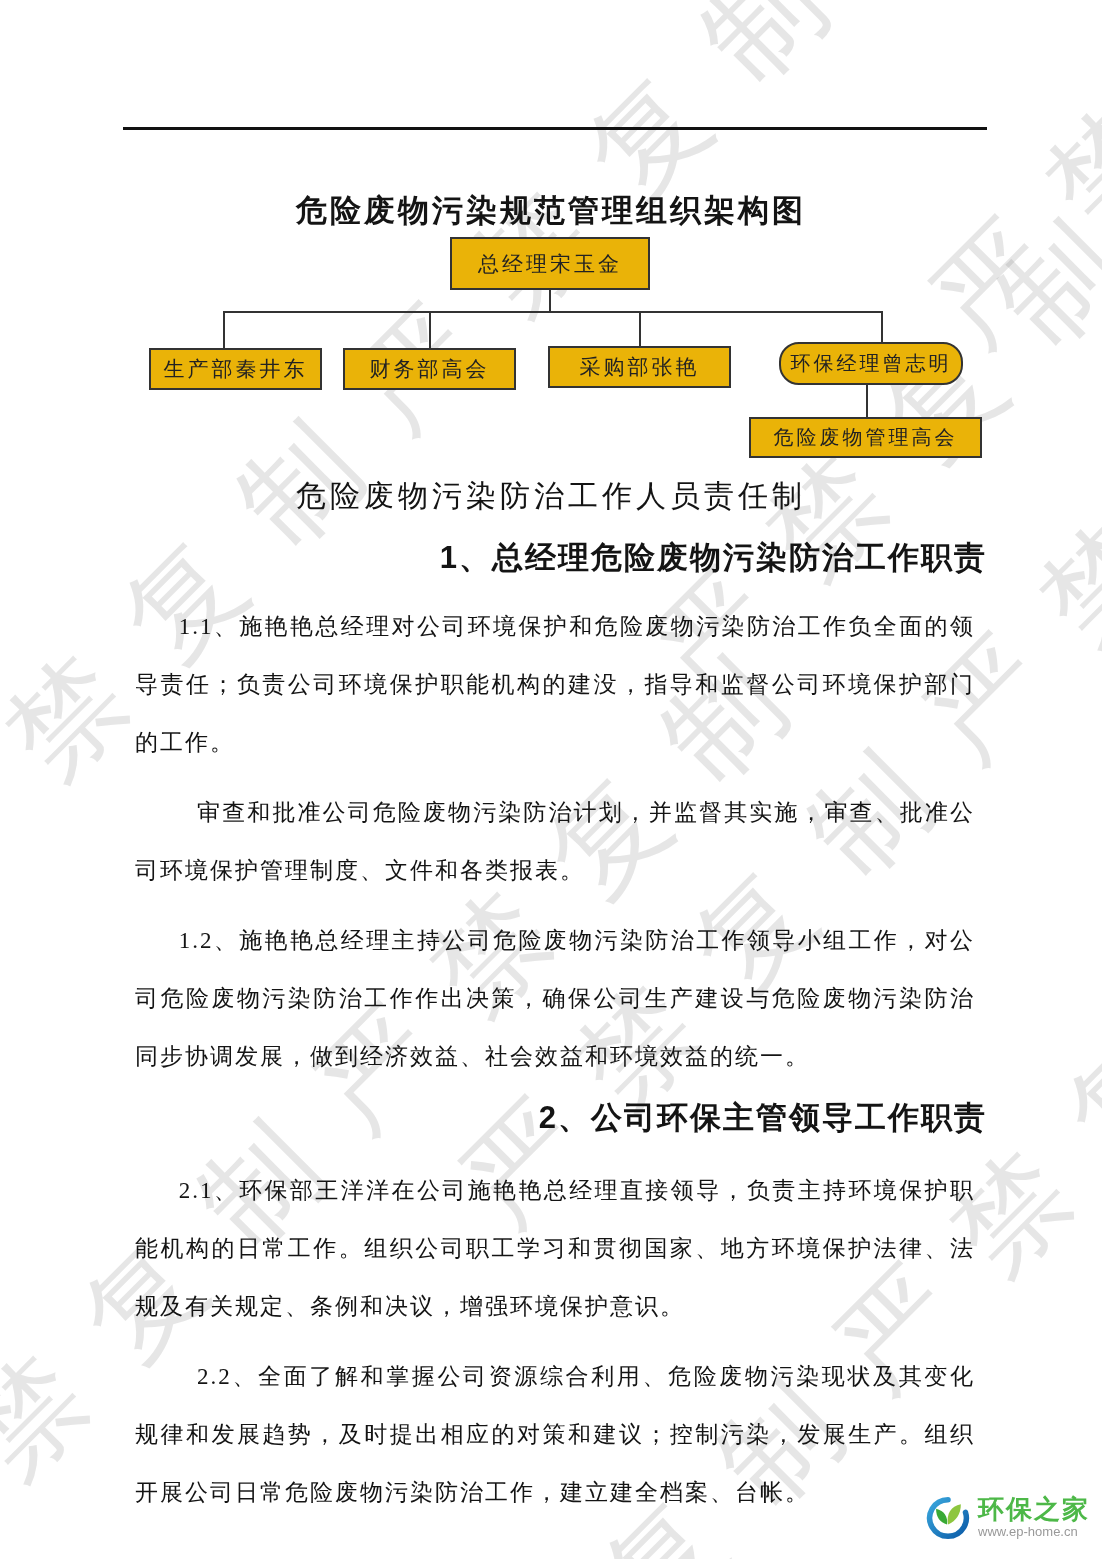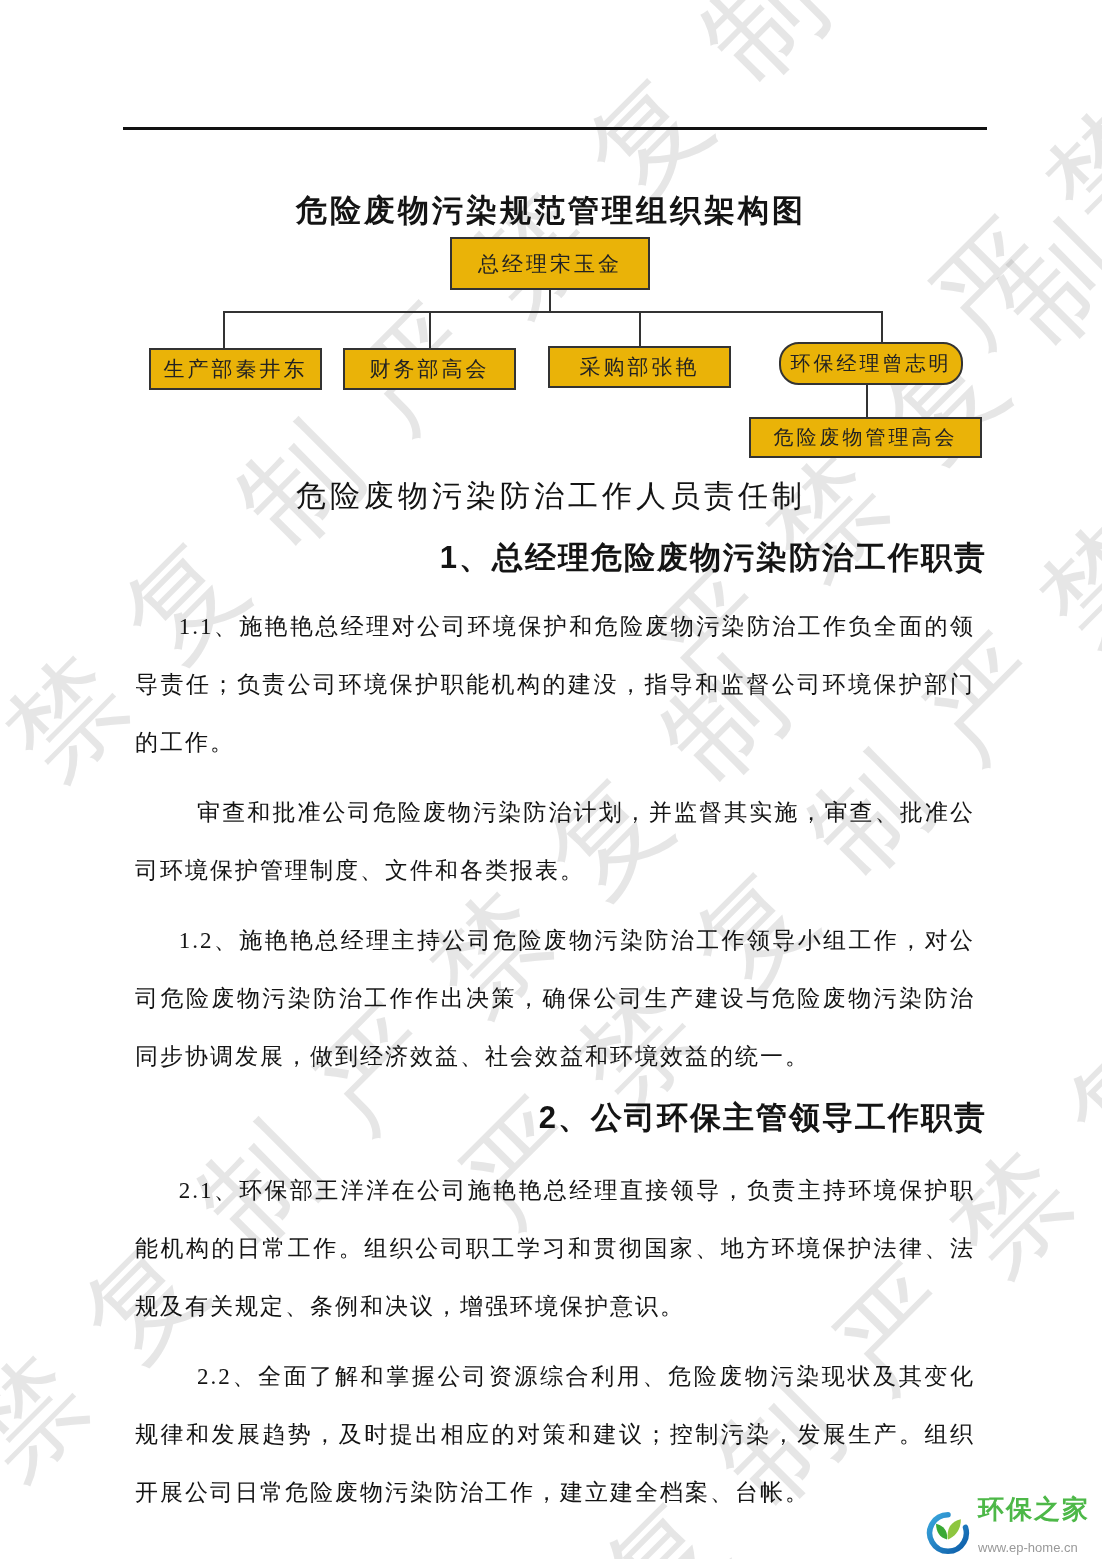--- a/index.html
+++ b/index.html
@@ -69,29 +69,29 @@
     font-size:31px;font-weight:700;line-height:40px;margin:0 0 20px 0;
     padding-left:44px;letter-spacing:2px;text-align:right;
     font-family:"Liberation Sans","DejaVu Sans",sans-serif;
   }
   .body-text h3.h2{margin:6px 0 24px 0;}
   .body-text p{margin:12px;}
   .indent-a{text-indent:1.9em;}
   .indent-b{text-indent:2.7em;}
   
   .footer-logo{
-    position:absolute;top:1496px;right:12px;display:flex;align-items:flex-end;gap:8px;
+    position:absolute;top:1496px;right:12px;display:flex;align-items:flex-start;gap:8px;
   }
   .logo-txt{display:flex;flex-direction:column;line-height:1.05;}
   .logo-name{
     font-size:26px;font-weight:700;color:#4db848;letter-spacing:2px;
     font-family:"Liberation Sans","DejaVu Sans",sans-serif;
   }
   .logo-url{
-    font-size:13px;color:#999999;margin-top:18px;
+    font-size:13px;color:#999999;margin-top:2px;
     font-family:"Liberation Sans","DejaVu Sans",sans-serif;
   }
 </style>
 </head>
 <body>
 
 <div class="page">
 
   <div>
     <div class="wm wm1">严禁复制严禁复制</div>

